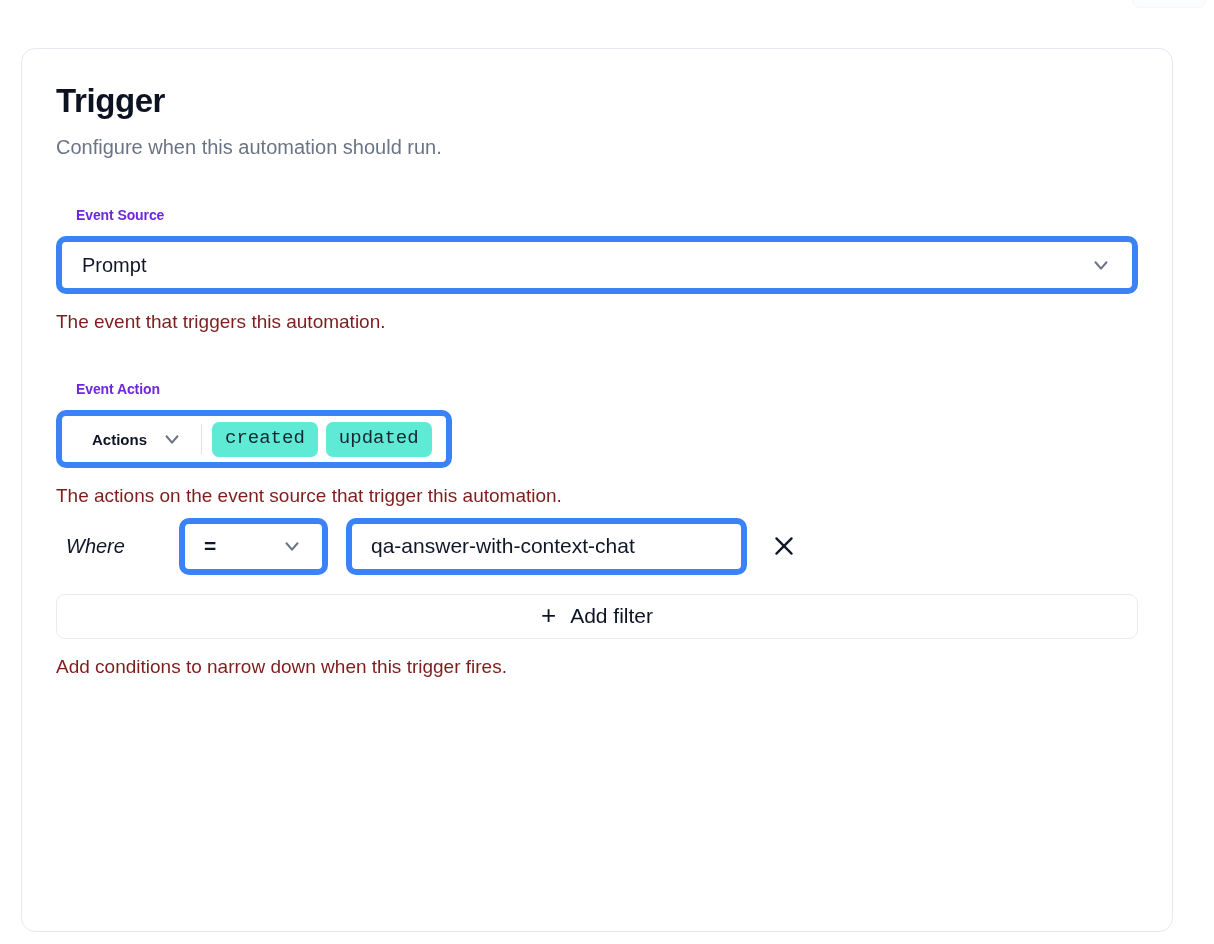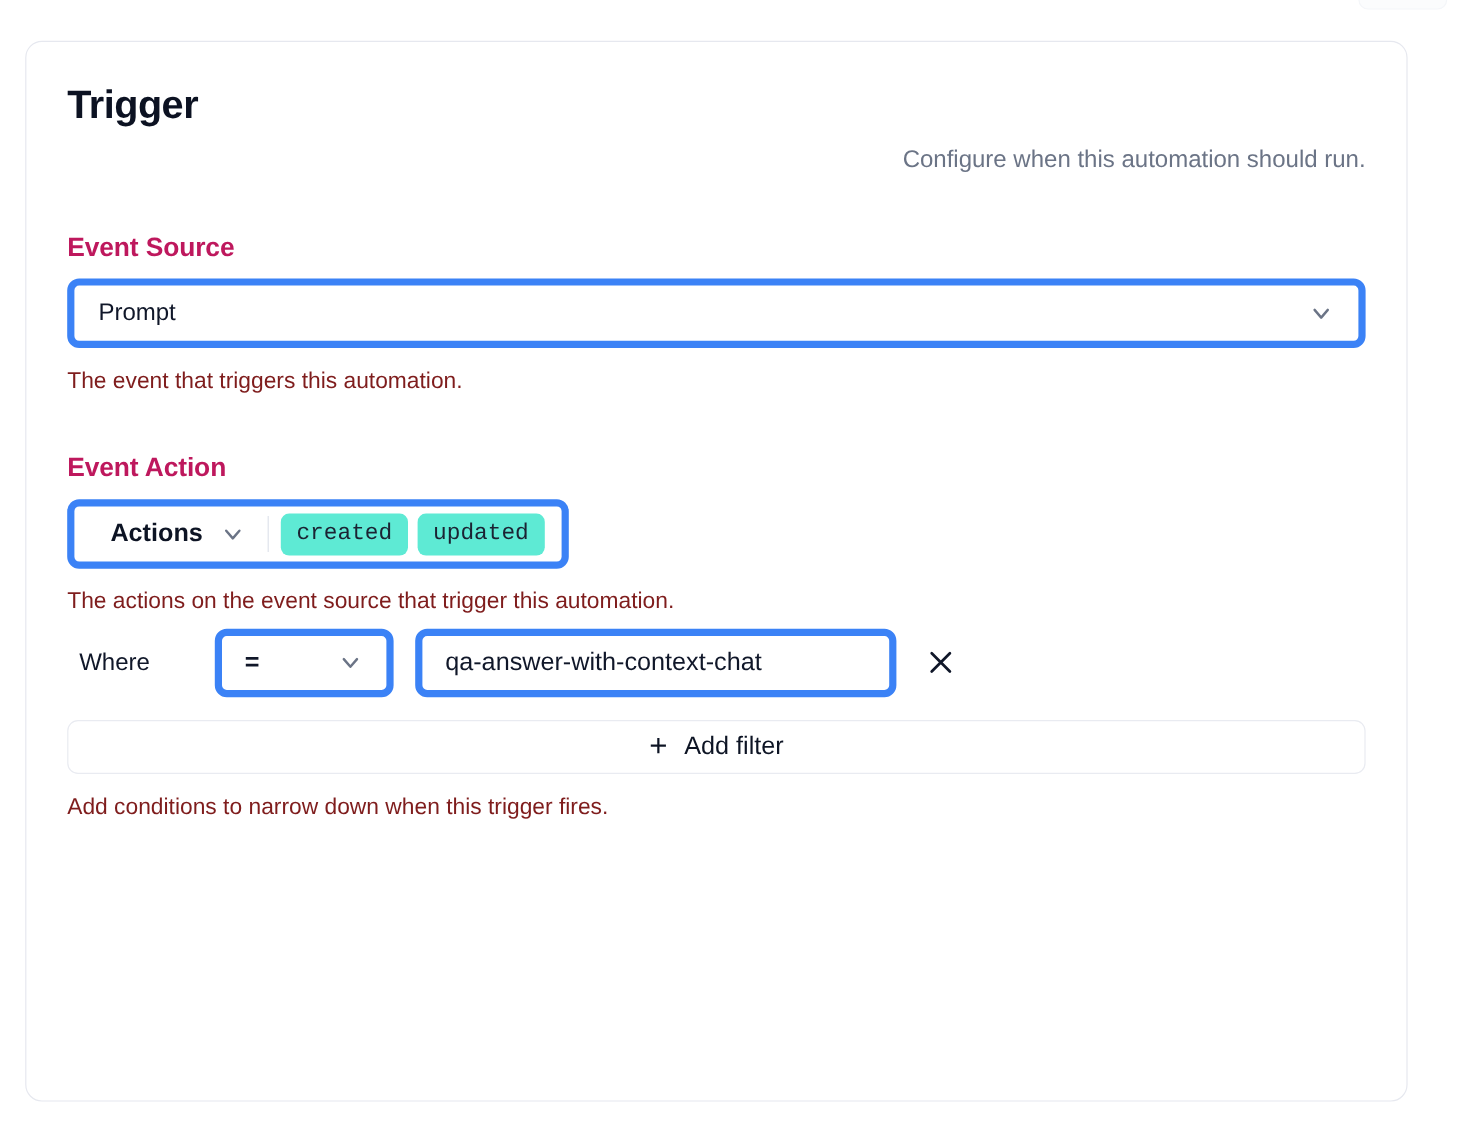--- a/index.html
+++ b/index.html
@@ -26,21 +26,21 @@
     width: 74px;
     height: 22px;
     border-radius: 8px;
     background: #fbfcfd;
     border: 1px solid #f4f6f9;
   }
 
   .card {
     position: absolute;
     left: 21px;
-    top: 34px;
+    top: 48px;
     width: 1152px;
     height: 884px;
     background: #ffffff;
     border: 1px solid #e6e8ef;
     border-radius: 14px;
     padding: 34px 34px 0 34px;
   }
 
   .card-title {
     font-size: 33px;
@@ -49,30 +49,30 @@
     color: #0c1222;
     letter-spacing: -0.4px;
     margin: 0 0 0 0;
   }
   .card-subtitle {
     font-size: 20px;
     font-weight: 400;
     color: #6b7486;
     margin-top: 16px;
     line-height: 1.25;
-    text-align: right;
   }
 
   .field-label {
-    font-size: 22px;
+    font-size: 14px;
     font-weight: 700;
-    color: #be185d;
+    color: #6d28d9;
     margin-top: 47px;
     margin-bottom: 13px;
     letter-spacing: -0.1px;
+    margin-left: 20px;
   }
   .field-help {
     font-size: 19px;
     color: #7f1d1d;
     margin-top: 16px;
     line-height: 1.25;
   }
 
   
   .control {
@@ -109,21 +109,21 @@
     width: max-content;
   }
   .action-trigger {
     display: flex;
     align-items: center;
     gap: 14px;
     padding: 0 16px 0 30px;
     height: 100%;
   }
   .action-trigger .label {
-    font-size: 21px;
+    font-size: 15px;
     font-weight: 700;
     color: #0d1424;
   }
   .action-divider {
     width: 1px;
     height: 30px;
     background: #dfe3ec;
     margin: 0 10px 0 2px;
     flex: none;
   }
@@ -145,20 +145,21 @@
     align-items: center;
     gap: 18px;
     margin-top: 10px;
   }
   .where-label {
     font-size: 20px;
     color: #101729;
     width: 105px;
     flex: none;
     padding-left: 10px;
+    font-style: italic;
   }
   .filter-field {
     height: 57px;
     width: 313px;
     flex: none;
     padding: 0 19px;
     justify-content: space-between;
   }
   .filter-field .select-value { font-size: 21px; }
   .filter-op {

